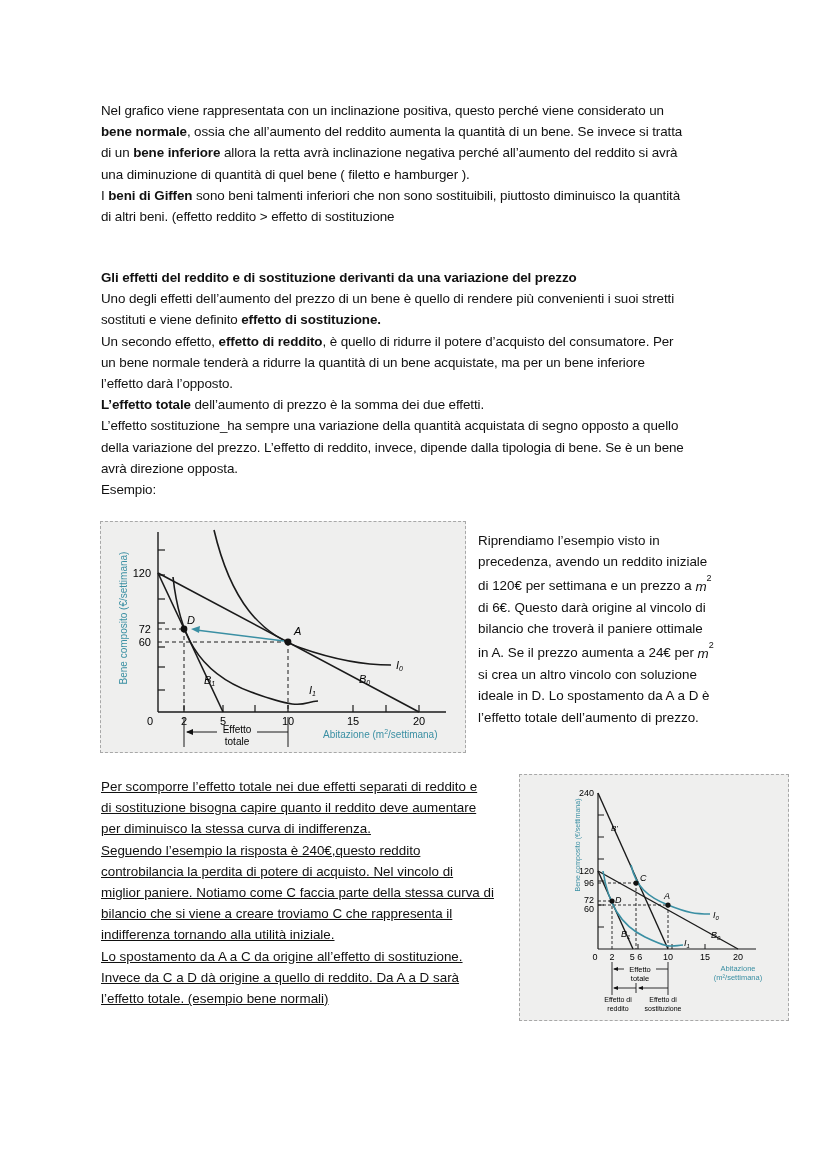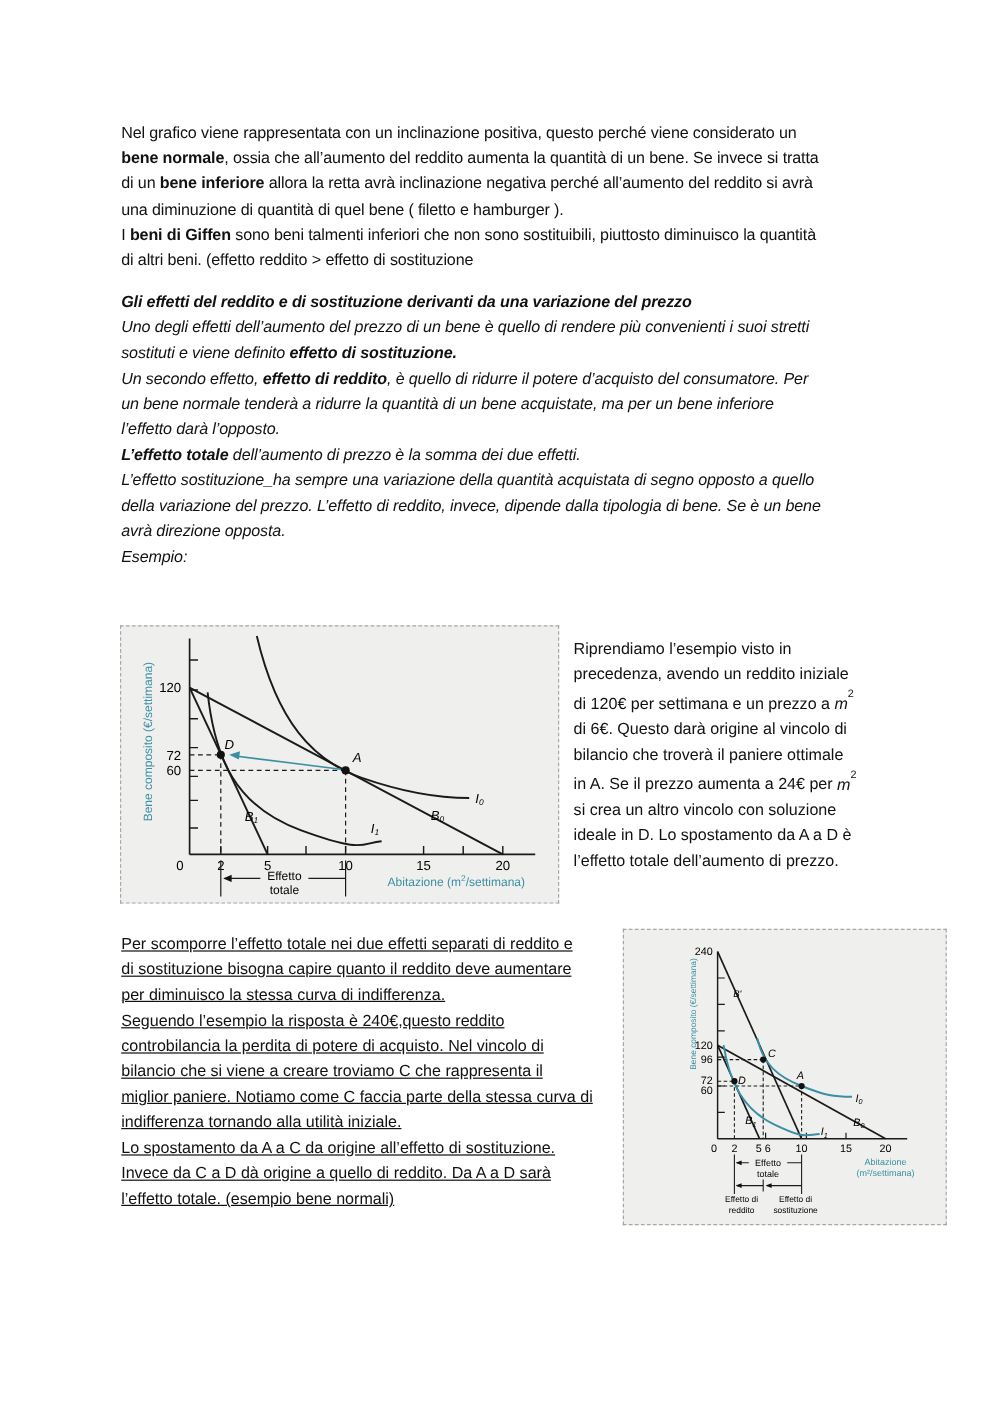--- a/index.html
+++ b/index.html
@@ -20,21 +20,21 @@
 
 <div class="p" style="top:100px;">
   <span class="line">Nel grafico viene rappresentata con un inclinazione positiva, questo perché viene considerato un</span>
   <span class="line"><b>bene normale</b><span>, ossia che all’aumento del reddito aumenta la quantità di un bene. Se invece si tratta</span></span>
   <span class="line"><span>di un </span><b>bene inferiore</b><span> allora la retta avrà inclinazione negativa perché all’aumento del reddito si avrà</span></span>
   <span class="line">una diminuzione di quantità di quel bene ( filetto e hamburger ).</span>
   <span class="line"><span>I </span><b>beni di Giffen</b><span> sono beni talmenti inferiori che non sono sostituibili, piuttosto diminuisco la quantità</span></span>
   <span class="line">di altri beni. (effetto reddito &gt; effetto di sostituzione</span>
 </div>
 
-<div class="p" style="top:241px;font-style:italic;">
+<div class="p" style="top:267px;">
   <span class="line"><b>Gli effetti del reddito e di sostituzione derivanti da una variazione del prezzo</b></span>
   <span class="line">Uno degli effetti dell’aumento del prezzo di un bene è quello di rendere più convenienti i suoi stretti</span>
   <span class="line"><span>sostituti e viene definito </span><b>effetto di sostituzione.</b></span>
   <span class="line"><span>Un secondo effetto, </span><b>effetto di reddito</b><span>, è quello di ridurre il potere d’acquisto del consumatore. Per</span></span>
   <span class="line">un bene normale tenderà a ridurre la quantità di un bene acquistate, ma per un bene inferiore</span>
   <span class="line">l’effetto darà l’opposto.</span>
   <span class="line"><b>L’effetto totale</b><span> dell’aumento di prezzo è la somma dei due effetti.</span></span>
   <span class="line">L’effetto sostituzione_ha sempre una variazione della quantità acquistata di segno opposto a quello</span>
   <span class="line">della variazione del prezzo. L’effetto di reddito, invece, dipende dalla tipologia di bene. Se è un bene</span>
   <span class="line">avrà direzione opposta.</span>
@@ -125,22 +125,22 @@
   <span class="line">ideale in D. Lo spostamento da A a D è</span>
   <span class="line">l’effetto totale dell’aumento di prezzo.</span>
 </div>
 
 <div class="side" style="left:101px; top:776px;text-decoration:underline;">
   <span class="line">Per scomporre l’effetto totale nei due effetti separati di reddito e</span>
   <span class="line">di sostituzione bisogna capire quanto il reddito deve aumentare</span>
   <span class="line">per diminuisco la stessa curva di indifferenza.</span>
   <span class="line">Seguendo l’esempio la risposta è 240€,questo reddito</span>
   <span class="line">controbilancia la perdita di potere di acquisto. Nel vincolo di</span>
+  <span class="line">miglior paniere. Notiamo come C faccia parte della stessa curva di</span>
   <span class="line">bilancio che si viene a creare troviamo C che rappresenta il</span>
-  <span class="line">miglior paniere. Notiamo come C faccia parte della stessa curva di</span>
   <span class="line">indifferenza tornando alla utilità iniziale.</span>
   <span class="line">Lo spostamento da A a C da origine all’effetto di sostituzione.</span>
   <span class="line">Invece da C a D dà origine a quello di reddito. Da A a D sarà</span>
   <span class="line">l’effetto totale. (esempio bene normali)</span>
 </div>
 
 <div class="fig" style="left:519px; top:774px; width:270px; height:247px;">
   <svg width="270" height="247" viewBox="0 0 270 247">
     <line x1="78" y1="18" x2="78" y2="174" stroke="#1a1a1a" stroke-width="1.2"></line>
     <line x1="78" y1="174" x2="236" y2="174" stroke="#1a1a1a" stroke-width="1.2"></line>

